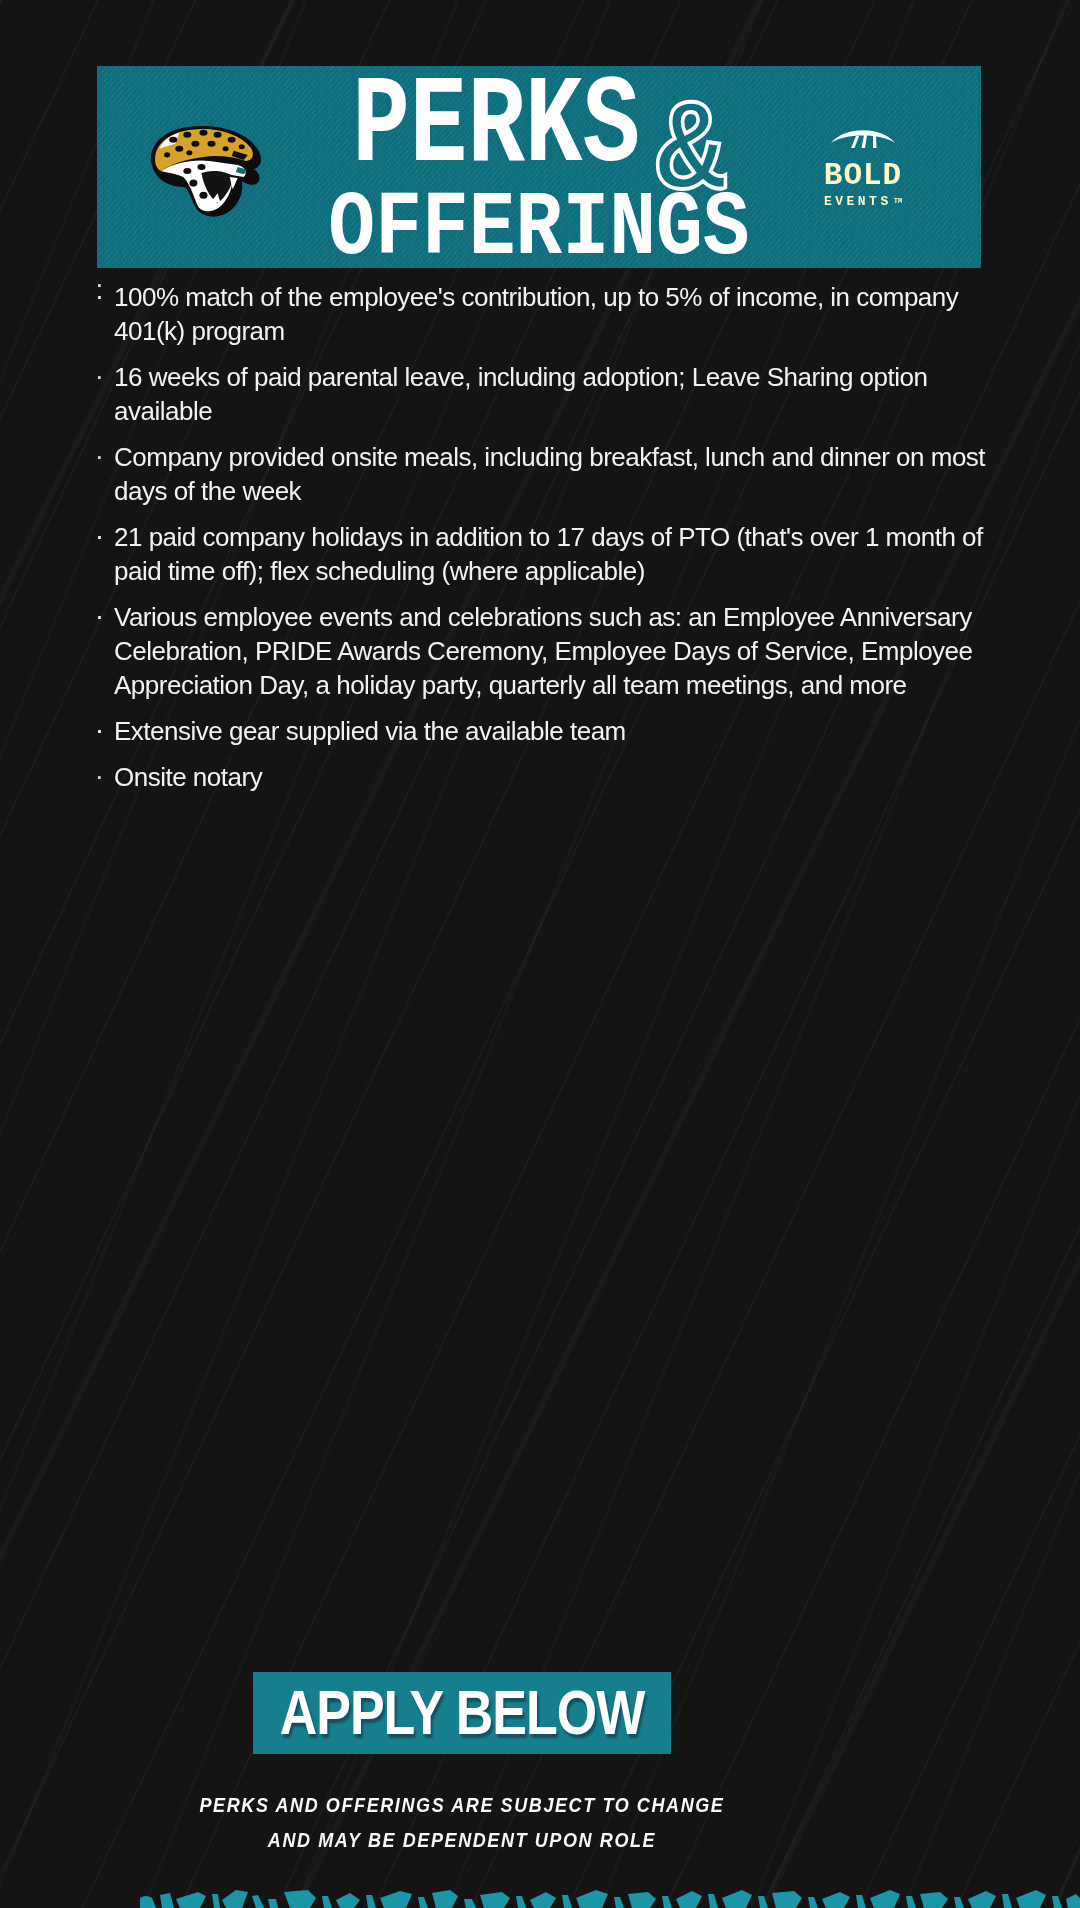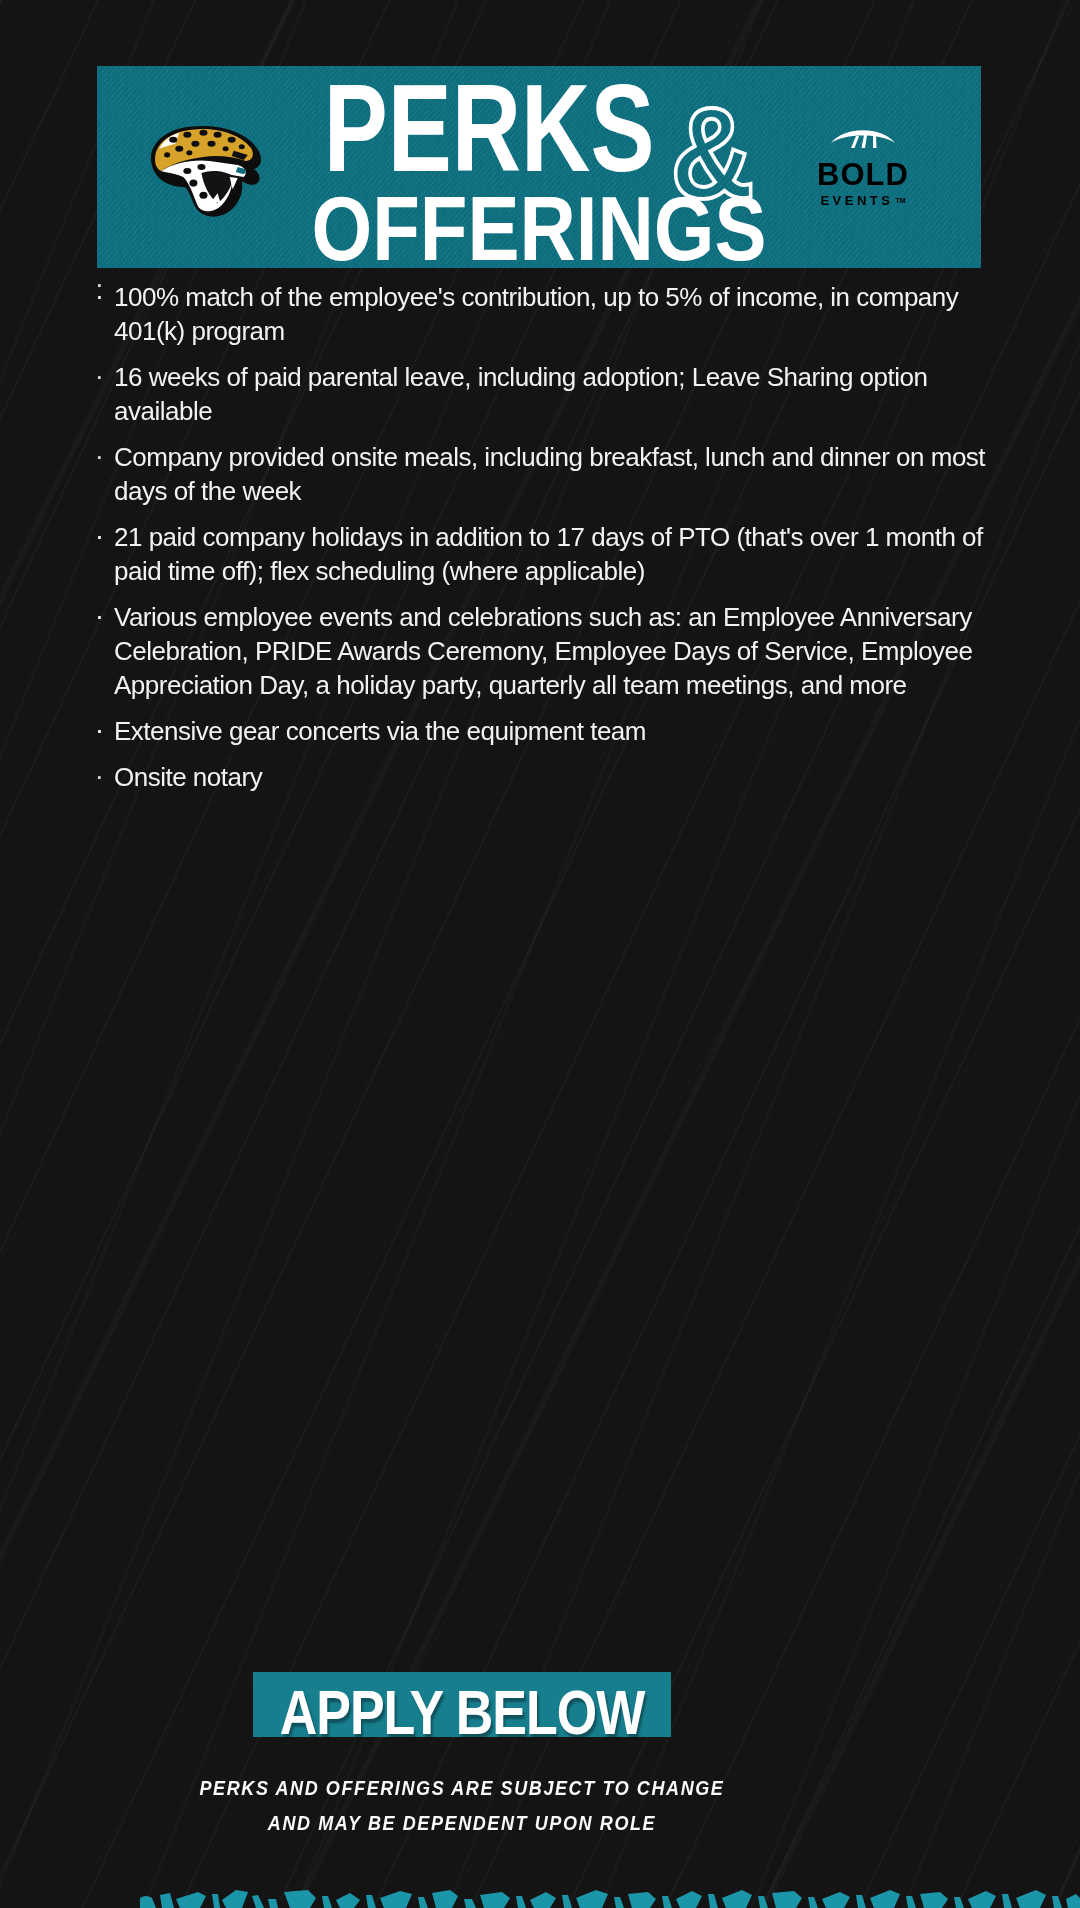--- a/index.html
+++ b/index.html
@@ -16,20 +16,21 @@
       repeating-linear-gradient(115deg, rgba(255,255,255,0.030) 0 2px, transparent 2px 88px),
       repeating-linear-gradient(112deg, rgba(255,255,255,0.020) 0 3px, transparent 3px 141px),
       repeating-linear-gradient(119deg, rgba(255,255,255,0.014) 0 1px, transparent 1px 47px),
       repeating-linear-gradient(116deg, transparent 0 260px, rgba(255,255,255,0.025) 260px 266px, transparent 266px 420px);
   }
 
   
   .banner{
     position:absolute;left:97px;top:66px;width:884px;height:202px;
     background:var(--teal-banner,#0e7181);
+    font-family:Liberation Mono, monospace;
   }
   .banner::after{ 
     content:"";position:absolute;inset:0;pointer-events:none;
     background:
       repeating-linear-gradient(63deg, rgba(0,0,0,0.07) 0 1px, transparent 1px 3px),
       repeating-linear-gradient(-48deg, rgba(255,255,255,0.05) 0 1px, transparent 1px 4px);
   }
   .jags-logo{position:absolute;left:48px;top:54px;width:126px;height:98px;z-index:2;}
   .title{
     position:absolute;left:50%;top:16px;transform:translateX(-50%);
@@ -42,41 +43,41 @@
   }
   .word-amp{
     font-size:116px;font-weight:bold;line-height:100px;margin-left:16px;
     color:transparent;-webkit-text-stroke:3.5px #fff;
     display:inline-block;position:relative;top:20px;transform:scaleY(1.12);transform-origin:50% 40%;
   }
   .word-offerings{
     font-size:78px;font-weight:bold;line-height:66px;margin-top:8px;
     display:inline-block;transform:scaleY(1.16);transform-origin:50% 0%;
   }
-  .bold-logo{position:absolute;right:62px;top:56px;width:112px;text-align:center;color:#000000;z-index:2;}
+  .bold-logo{position:absolute;right:62px;top:56px;width:112px;text-align:center;color:#fef9c3;z-index:2;}
   .bold-icon{width:68px;height:28px;display:inline-block;}
   .bold-word{font-size:31px;font-weight:bold;letter-spacing:1px;line-height:30px;margin-top:6px;}
   .events-word{font-size:13px;font-weight:bold;letter-spacing:3.5px;line-height:15px;margin-top:3px;white-space:nowrap;}
   .tm{font-size:7px;letter-spacing:0;vertical-align:2px;margin-left:2px;}
 
   
   .perks{
     position:absolute;left:95px;top:268px;width:902px;
     margin:0;padding:0;list-style:none;
   }
   .perks li{
     position:relative;padding-left:19px;margin-bottom:12px;
     font-size:26px;line-height:34px;letter-spacing:-0.5px;color:#f2f2f2;
   }
   .perks .dot{position:absolute;left:0;top:-1px;font-size:26px;color:#e8e8e8;}
 
   
   .cta-wrap{position:absolute;left:0;top:1672px;width:924px;text-align:center;}
   .cta{
-    display:block;margin:0 auto;width:418px;height:65px;line-height:81px;
+    display:block;margin:0 auto;width:418px;height:82px;line-height:81px;
     background:var(--teal-button,#177e8e);color:#fff;
     font-size:52px;font-weight:bold;letter-spacing:-1px;
     text-shadow:2px 3px 2px rgba(0,0,0,0.35);
   }
   .cta-inner{display:inline-block;transform:scaleY(1.22);transform-origin:center;}
   .cta::after{content:"";}
   .disclaimer{
     margin-top:34px;font-size:18px;font-weight:bold;font-style:italic;
     letter-spacing:1.6px;line-height:30px;color:#fafafa;
     transform:scaleY(1.15);transform-origin:50% 0%;
@@ -150,21 +151,21 @@
       <li><span class="dot">·</span><span>100% match of the employee's contribution, up to 5% of income, in company 401(k) program</span></li>
       <li><span class="dot">·</span><span>16 weeks of paid parental leave, including adoption; Leave Sharing option available</span></li>
       <li><span class="dot">·</span><span>Company provided onsite meals, including breakfast, lunch and dinner on most days of the week</span></li>
       <li><span class="dot">·</span></li>
       <li><span class="dot">·</span></li>
       <li><span class="dot">·</span><span>21 paid company holidays in addition to 17 days of PTO (that's over 1 month of paid time off); flex scheduling (where applicable)</span></li>
       <li><span class="dot">·</span></li>
       <li><span class="dot">·</span><span>Various employee events and celebrations such as: an Employee Anniversary Celebration, PRIDE Awards Ceremony, Employee Days of Service, Employee Appreciation Day, a holiday party, quarterly all team meetings, and more</span></li>
       <li><span class="dot">·</span></li>
       <li><span class="dot">·</span></li>
-      <li><span class="dot">·</span><span>Extensive gear concerts via the equipment team</span></li>
+      <li><span class="dot">·</span><span>Extensive gear supplied via the available team</span></li>
       <li><span class="dot">·</span><span>Onsite notary</span></li>
     </ul>
 
   <div class="cta-wrap">
     <div class="cta"><span class="cta-inner">APPLY BELOW</span></div>
     <div class="disclaimer">
       <div>PERKS AND OFFERINGS ARE SUBJECT TO CHANGE</div>
       <div>AND MAY BE DEPENDENT UPON ROLE</div>
     </div>
   </div>

